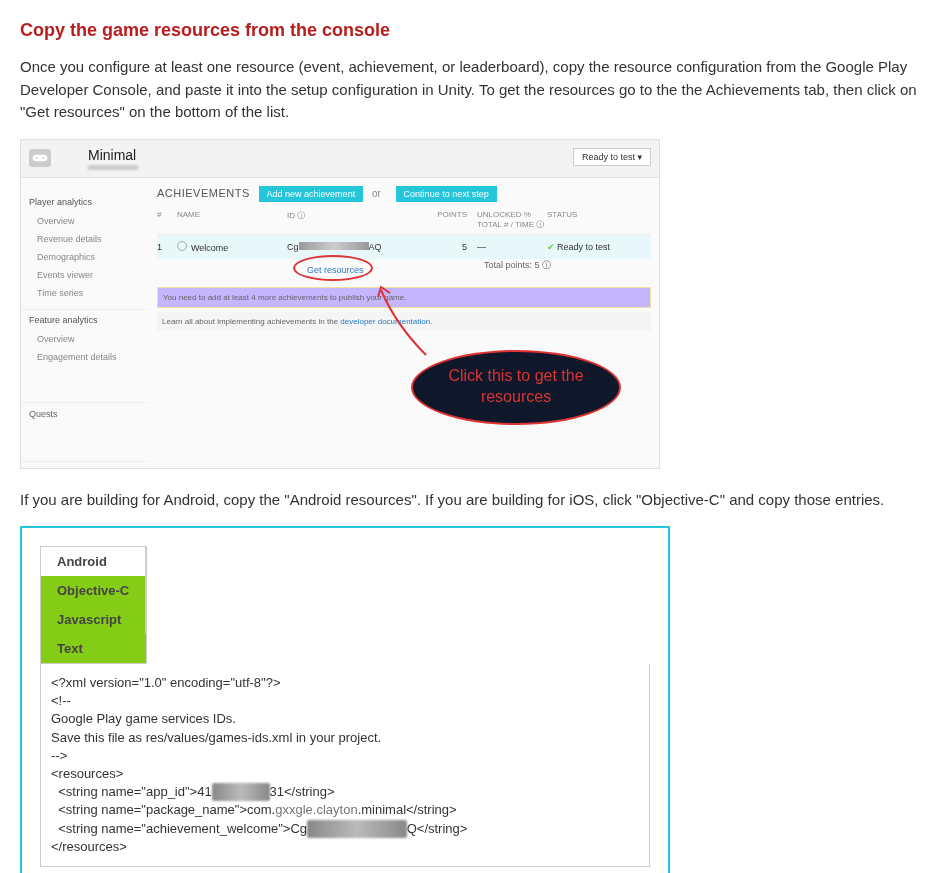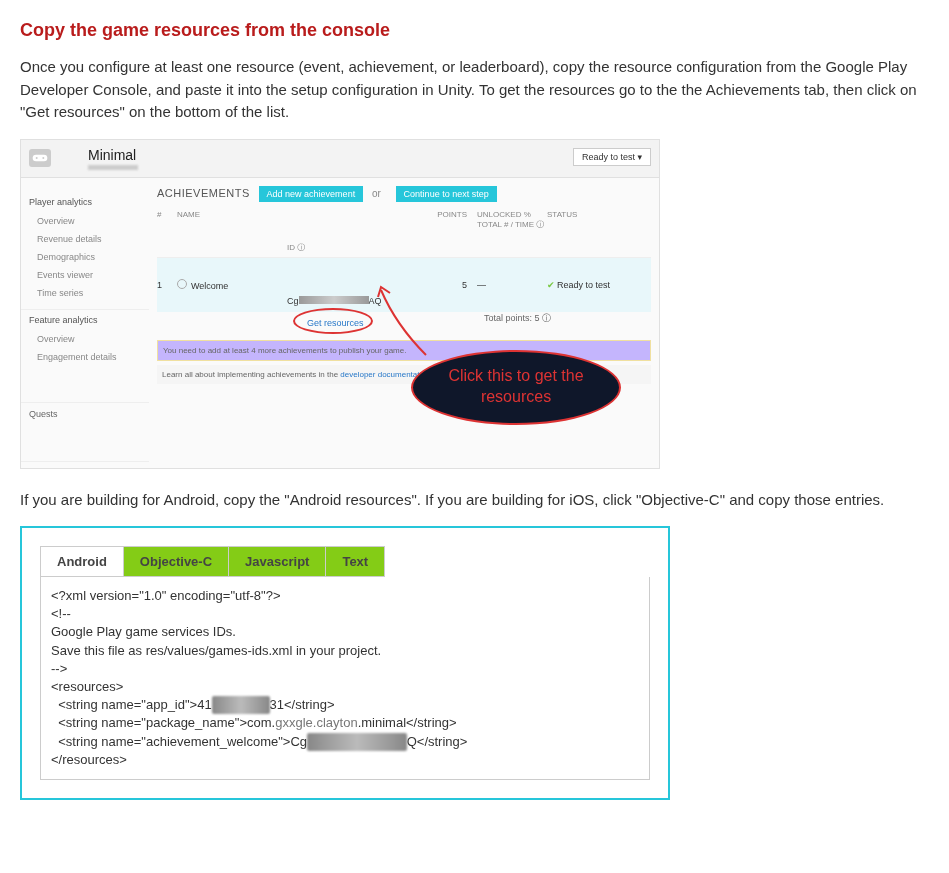--- a/index.html
+++ b/index.html
@@ -17,36 +17,36 @@
   .c-side .sec { padding:5px 8px; color:#555;}
   .c-side .item { padding:4px 8px 4px 16px; color:#888;}
   .c-side .itemL1 { padding:6px 8px; color:#666; border-top:1px solid #eee; position:relative;margin-top:36px;}
   .c-side .check { position:absolute; right:8px; color:#79c843; font-size:9px;}
   .c-side .check.gray { color:#ccc;}
   .c-main { flex:1; padding:8px; position:relative;}
   .m-title { font-size:11px; color:#555; letter-spacing:0.5px;}
   .btn-teal { background:#26c6da; color:#fff; padding:3px 8px; font-size:9px; border:none; margin-left:6px;}
   .or { color:#888; margin:0 6px;}
   .t-head { display:flex; font-size:8px; color:#888; padding:8px 0 4px; border-bottom:1px solid #eee;}
-  .col-n{width:20px;} .col-name{width:110px;} .col-id{width:120px;margin-top:32px;} .col-pts{width:60px;text-align:right;} .col-unl{width:80px;} .col-st{flex:1;}
+  .col-n{width:20px;} .col-name{width:110px;} .col-id{width:120px;} .col-pts{width:60px;text-align:right;} .col-unl{width:80px;} .col-st{flex:1;}
   .t-row { display:flex; align-items:center; padding:6px 0; background:#e8f7fa; font-size:9px;}
   .badge-icon{width:10px;height:10px;border-radius:50%;border:1px solid #aaa;display:inline-block;margin-right:4px;}
   .id-blur{display:inline-block;width:70px;height:8px;background:linear-gradient(90deg,#999,#ccc,#999);filter:blur(0.5px);}
   .getres-row{padding:6px 0;font-size:9px;color:#2878c8;position:relative;}
   .getres-link{margin-left:150px;cursor:pointer;}
   .ellipse{position:absolute;border:2px solid #d33;border-radius:50%;width:80px;height:26px;left:136px;top:-4px;pointer-events:none;}
   .total-pts{position:absolute;right:100px;top:0;color:#666;}
   .warn-row{background:#c4b5fd;border:1px solid #f0e0a0;padding:5px;font-size:8px;color:#666;margin-top:6px;}
   .info-row{background:#f5f5f5;padding:5px;font-size:8px;color:#666;margin-top:4px;}
   .info-row a{color:#2878c8;}
   .callout-oval{position:absolute;left:390px;top:210px;width:210px;height:75px;border:2px solid #d33;border-radius:50%;background:#0f172a;display:flex;align-items:center;justify-content:center;text-align:center;color:#d33;font-size:16px;line-height:1.3;}
   .callout-line{position:absolute;left:355px;top:145px;width:60px;height:80px;}
   .export-box { border:2px solid #26c6da; width:650px; padding:18px; font-family:Arial,sans-serif; }
   .export-title{font-size:18px;font-weight:normal;letter-spacing:0.5px;margin-bottom:16px;}
-  .tabs{border:1px solid #ccc;display:flex;width:fit-content;}
+  .tabs{border:1px solid #ccc;display:flex;width:fit-content;flex-direction:column;}
   .tab{padding:7px 16px;border-right:1px solid #ccc;font-size:13px;font-weight:bold;color:#444;background:#84cc16;}
   .tab:last-child{border-right:none;}
   .tab.active{background:#fff;}
   .xml-body{border:1px solid #ccc;border-top:none;padding:10px;font-size:13px;line-height:1.4;white-space:pre-wrap;font-family:Arial,sans-serif;min-height:200px;}
   .blur{display:inline-block;background:linear-gradient(90deg,#888,#bbb,#888);color:transparent;filter:blur(1px);border-radius:2px;}
 </style>
 </head>
 <body>
 
 <h2>Copy the game resources from the console</h2>

